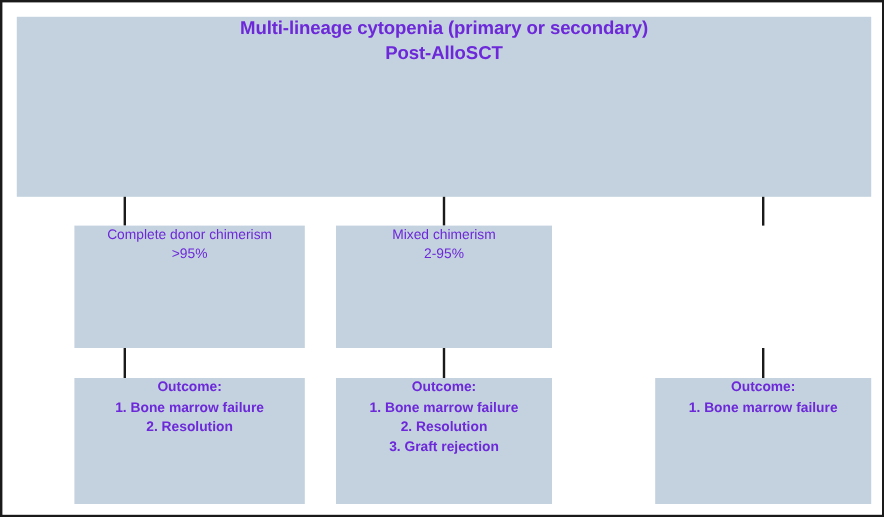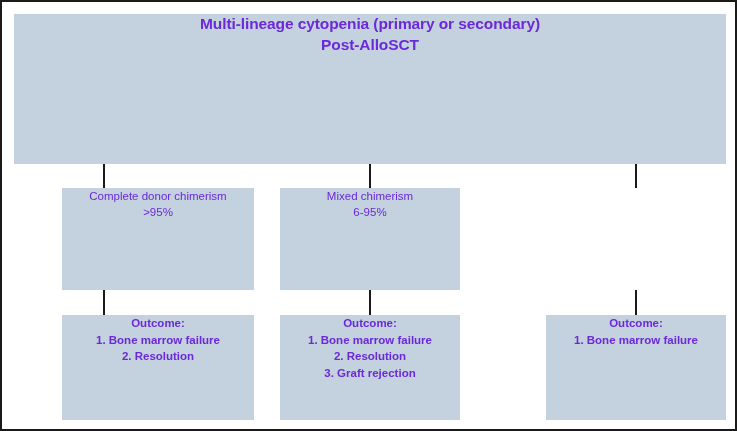--- a/index.html
+++ b/index.html
@@ -97,21 +97,21 @@
   <div class="connector conn-top cx-1"></div>
   <div class="connector conn-top cx-2"></div>
   <div class="connector conn-top cx-3"></div>
 
   <div class="node tier-chimerism col-1">
     <span class="node-text">Complete donor chimerism
 &gt;95%</span>
   </div>
   <div class="node tier-chimerism col-2">
     <span class="node-text">Mixed chimerism
-6-95%</span>
+2-95%</span>
   </div>
 
   <div class="connector conn-bottom cx-1"></div>
   <div class="connector conn-bottom cx-2"></div>
   <div class="connector conn-bottom cx-3"></div>
 
   <div class="node tier-outcome col-1">
     <span class="node-text">Outcome:
 1. Bone marrow failure
 2. Resolution</span>

